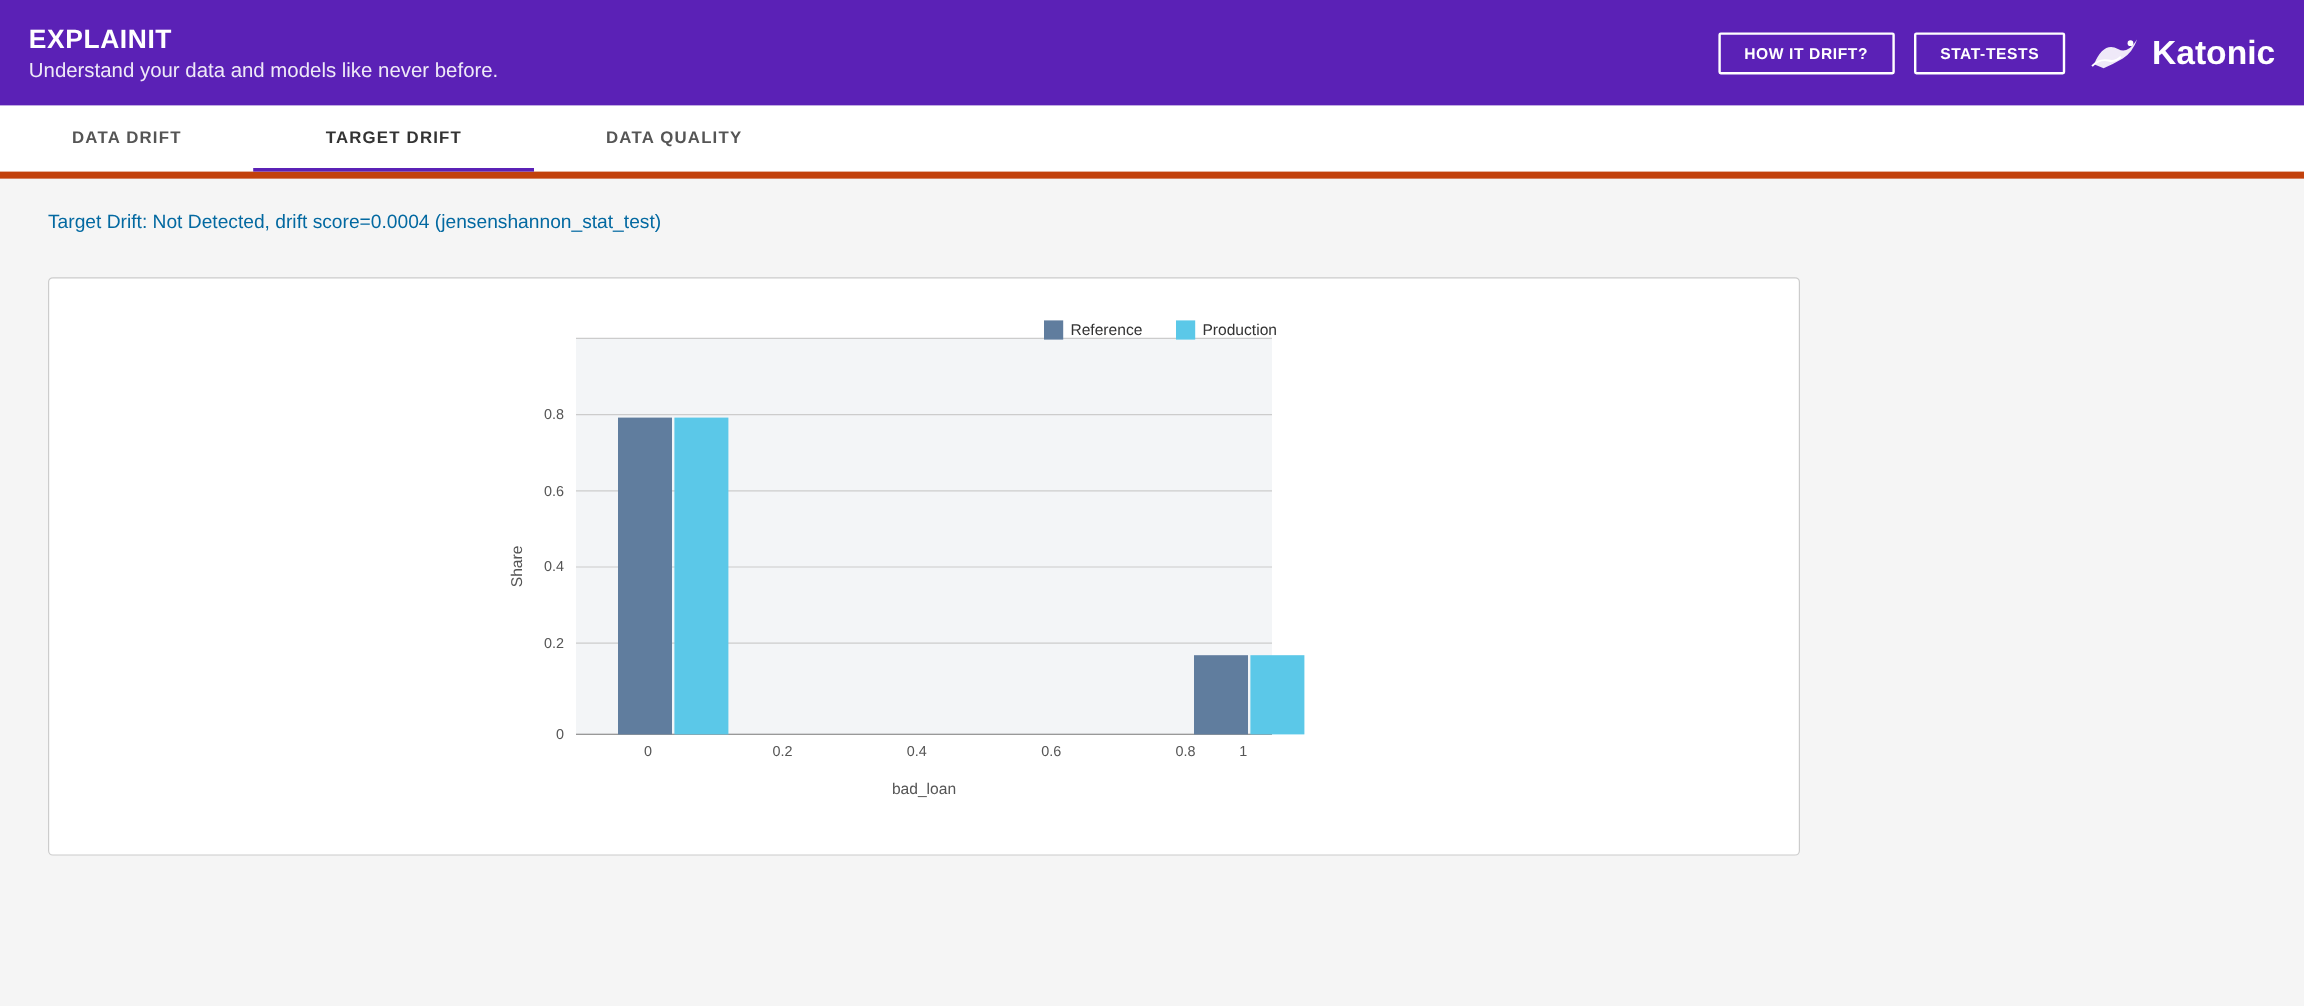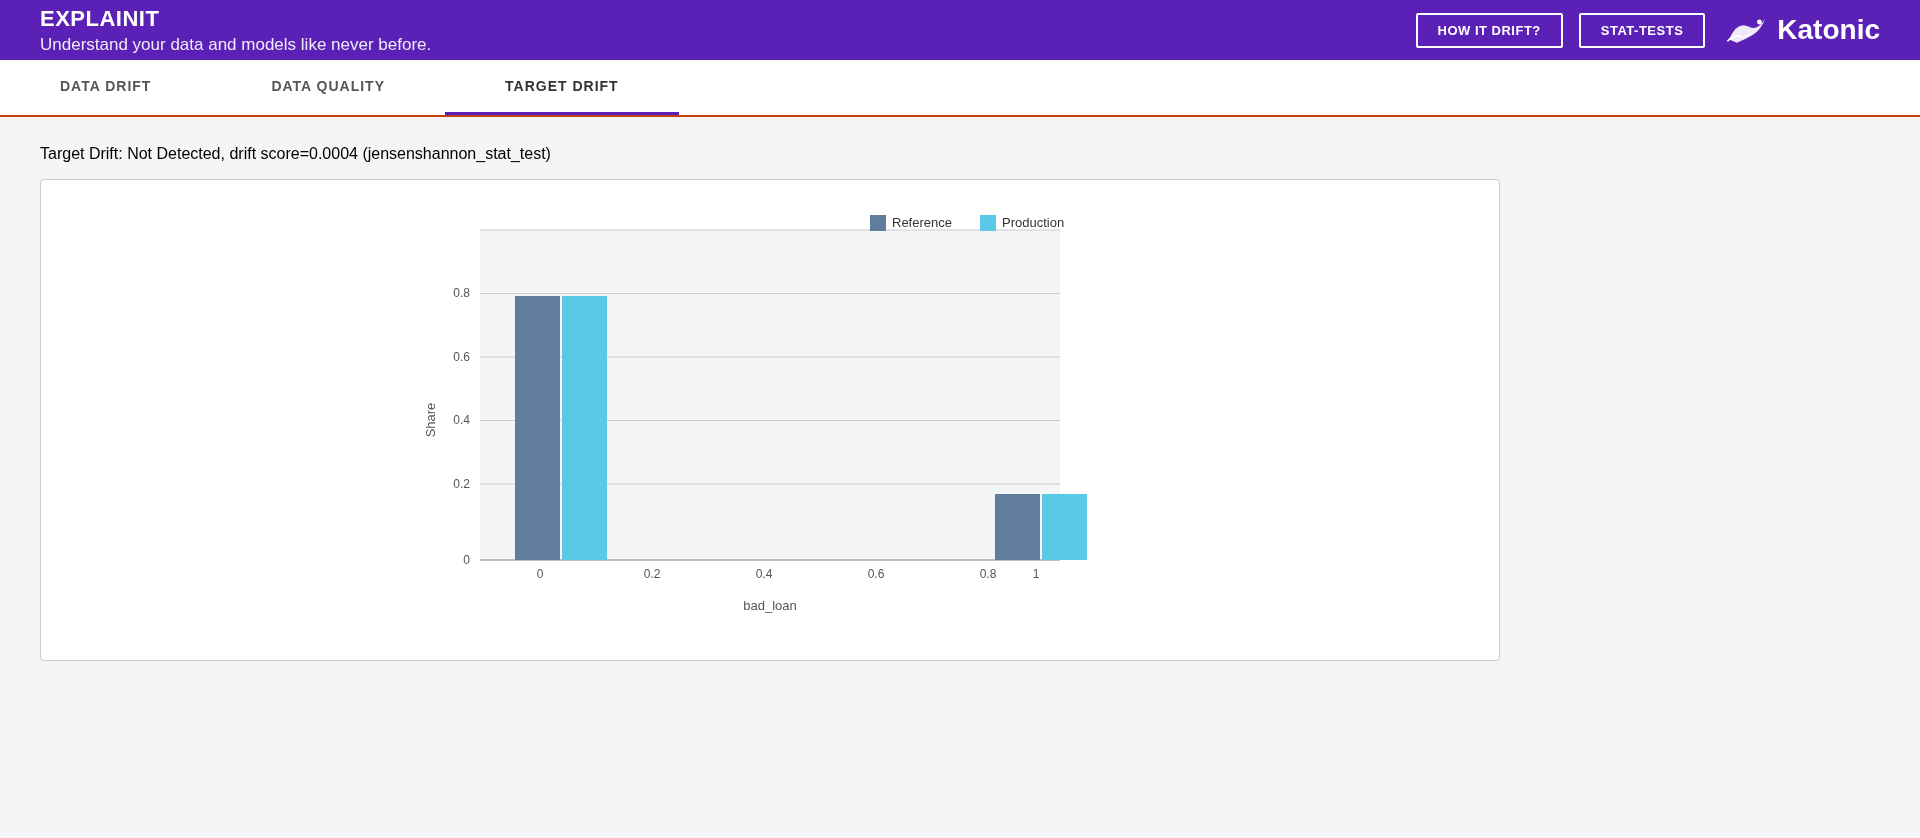--- a/index.html
+++ b/index.html
@@ -4,22 +4,22 @@
   <style>
     * { margin: 0; padding: 0; box-sizing: border-box; }
     body { font-family: Arial, sans-serif; background: #f5f5f5; width: 1920px; min-height: 838px; }
 
     
     .header {
       background: #5b21b6;
       display: flex;
       align-items: center;
       justify-content: space-between;
-      padding: 14px 40px;
-      height: 60px;
+      padding: 14px 24px;
+      height: 88px;
     }
     .header-brand { color: white; }
     .header-brand .app-name { font-size: 22px; font-weight: bold; letter-spacing: 0.5px; }
     .header-brand .tagline { font-size: 17px; margin-top: 3px; opacity: 0.9; }
     .header-right { display: flex; align-items: center; gap: 16px; }
     .header-btn {
       border: 2px solid white;
       background: transparent;
       color: white;
       padding: 8px 20px;
@@ -36,21 +36,21 @@
       color: white;
       font-size: 28px;
       font-weight: bold;
     }
     .katonic-logo svg { width: 48px; height: 36px; }
 
     
     .nav-tabs {
       background: white;
       display: flex;
-      border-bottom: 2px solid #c2410c;
+      border-bottom: 6px solid #c2410c;
       padding: 0 0;
     }
     .nav-tab {
       padding: 18px 60px;
       font-size: 14px;
       font-weight: 600;
       letter-spacing: 1px;
       color: #555;
       cursor: pointer;
       border-bottom: 3px solid transparent;
@@ -61,22 +61,22 @@
       border-bottom: 3px solid #5b21b6;
     }
 
     
     .main-content {
       padding: 28px 40px;
       background: #f5f5f5;
     }
     .drift-status {
       font-size: 16px;
-      color: #000000;
-      margin-bottom: 16px;
+      color: #0369a1;
+      margin-bottom: 36px;
     }
 
     
     .chart-container {
       background: white;
       border: 1px solid #ccc;
       border-radius: 4px;
       padding: 30px 20px;
       max-width: 1460px;
     }
@@ -106,22 +106,22 @@
         <path d="M8 36 Q15 28 25 30 Q32 32 38 26" stroke="white" stroke-width="2" fill="none"></path>
         <circle cx="48" cy="12" r="3" fill="white"></circle>
       </svg>
       <span>Katonic</span>
     </div>
   </div>
 </div>
 
 <div class="nav-tabs">
   <div class="nav-tab">DATA DRIFT</div>
+  <div class="nav-tab active">TARGET DRIFT</div>
   <div class="nav-tab">DATA QUALITY</div>
-  <div class="nav-tab active">TARGET DRIFT</div>
 </div>
 
 <div class="main-content">
   <div class="drift-status">Target Drift: Not Detected, drift score=0.0004 (jensenshannon_stat_test)</div>
 
   <div class="chart-container">
     <div class="chart-svg-wrapper">
       <svg class="chart" width="700" height="420" viewBox="0 0 700 420">
 
         <rect x="60" y="20" width="580" height="330" fill="#e8ecf0" opacity="0.5"></rect>

